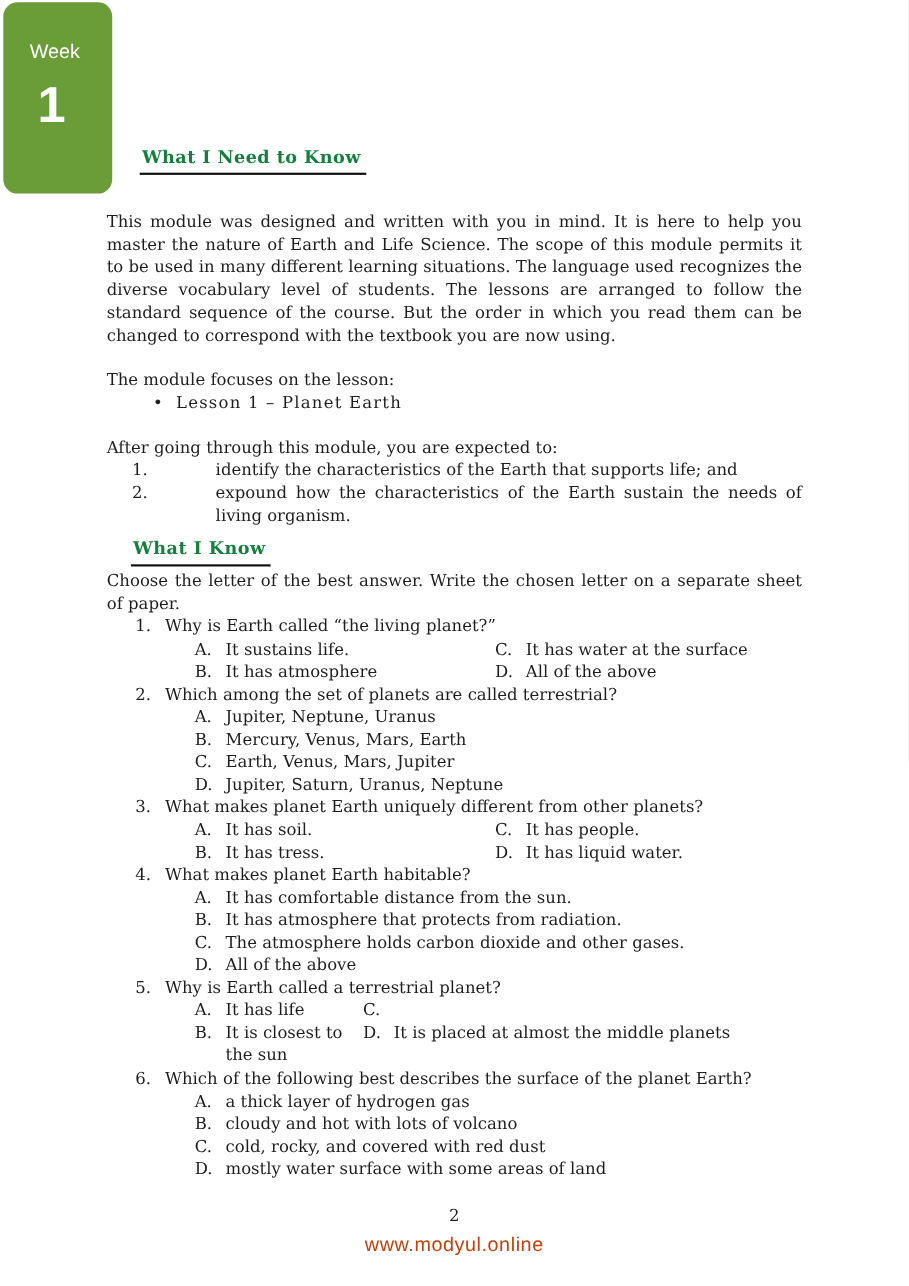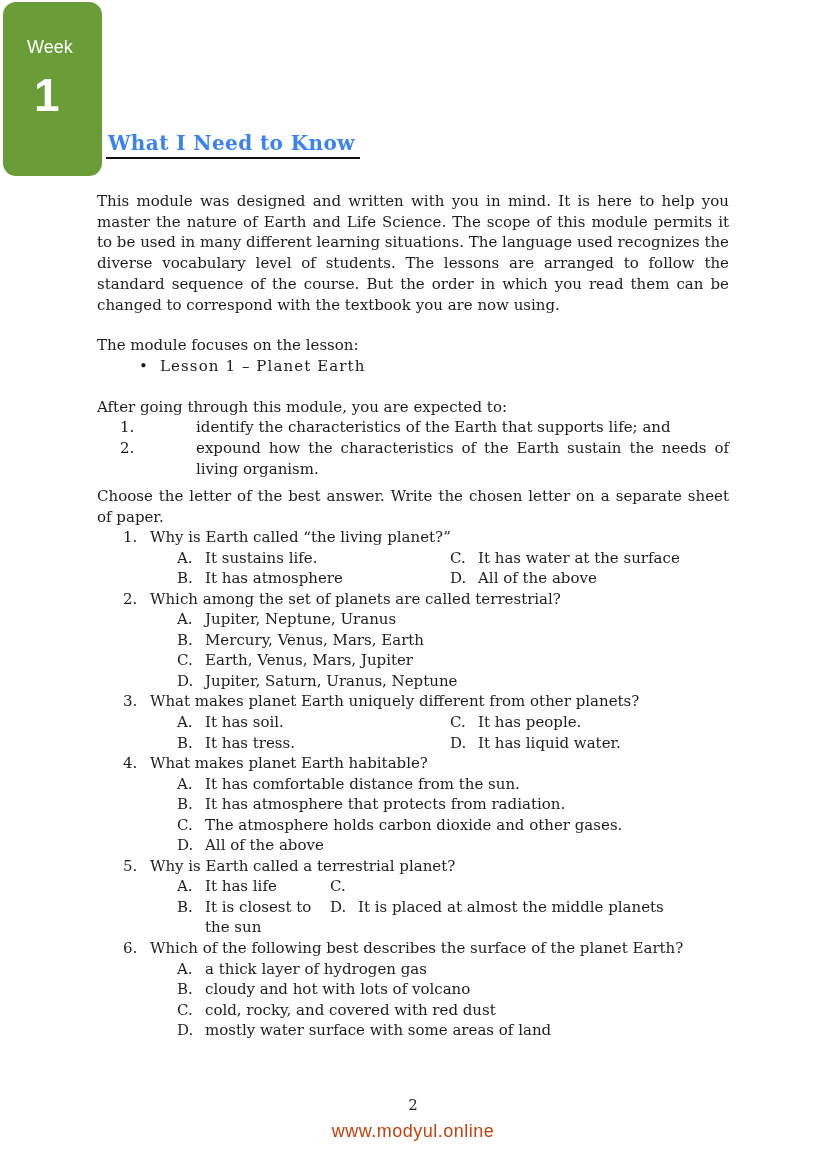--- a/index.html
+++ b/index.html
@@ -39,26 +39,27 @@
     color: #ffffff;
     font-family: "Liberation Sans", sans-serif;
     font-size: 46px;
     font-weight: bold;
   }
 
   
   .h-title {
     display: inline-block;
     font-weight: bold;
-    font-size: 20px;
+    font-size: 16px;
     line-height: 26px;
     letter-spacing: 0.4px;
-    color: #3b82f6;
+    color: #15803d;
     border-bottom: 2.5px solid #111111;
     padding: 0 5px 1px 2px;
+    margin-left: 21px;
   }
   .h1-wrap { position: absolute; left: 106px; top: 130px; }
 
   
   .flow1 {
     position: absolute;
     left: 97px;
     top: 191px;
     width: 632px;
     font-size: 15px;
@@ -145,20 +146,23 @@
       <span class="obj-num">1.</span>
       <span class="obj-text">identify the characteristics of the Earth that supports life; and</span>
     </div>
     <div class="obj-row">
       <span class="obj-num">2.</span>
       <span class="obj-text justify">expound how the characteristics of the Earth sustain the needs of living organism.</span>
     </div>
   </div>
 
   <div class="section2">
+    <div class="h2-wrap">
+      <span class="h-title">What I Know</span>
+    </div>
     <p class="instructions">Choose the letter of the best answer. Write the chosen letter on a separate sheet of paper.</p>
     <div>
         <div class="question">
           <div class="q-head">
             <span class="q-num">1.</span>
             <span class="q-text">Why is Earth called “the living planet?”</span>
           </div>
           <div class="opt-row two-col-wide">
             <span class="opt c1">
               <span class="letter">A.</span>

